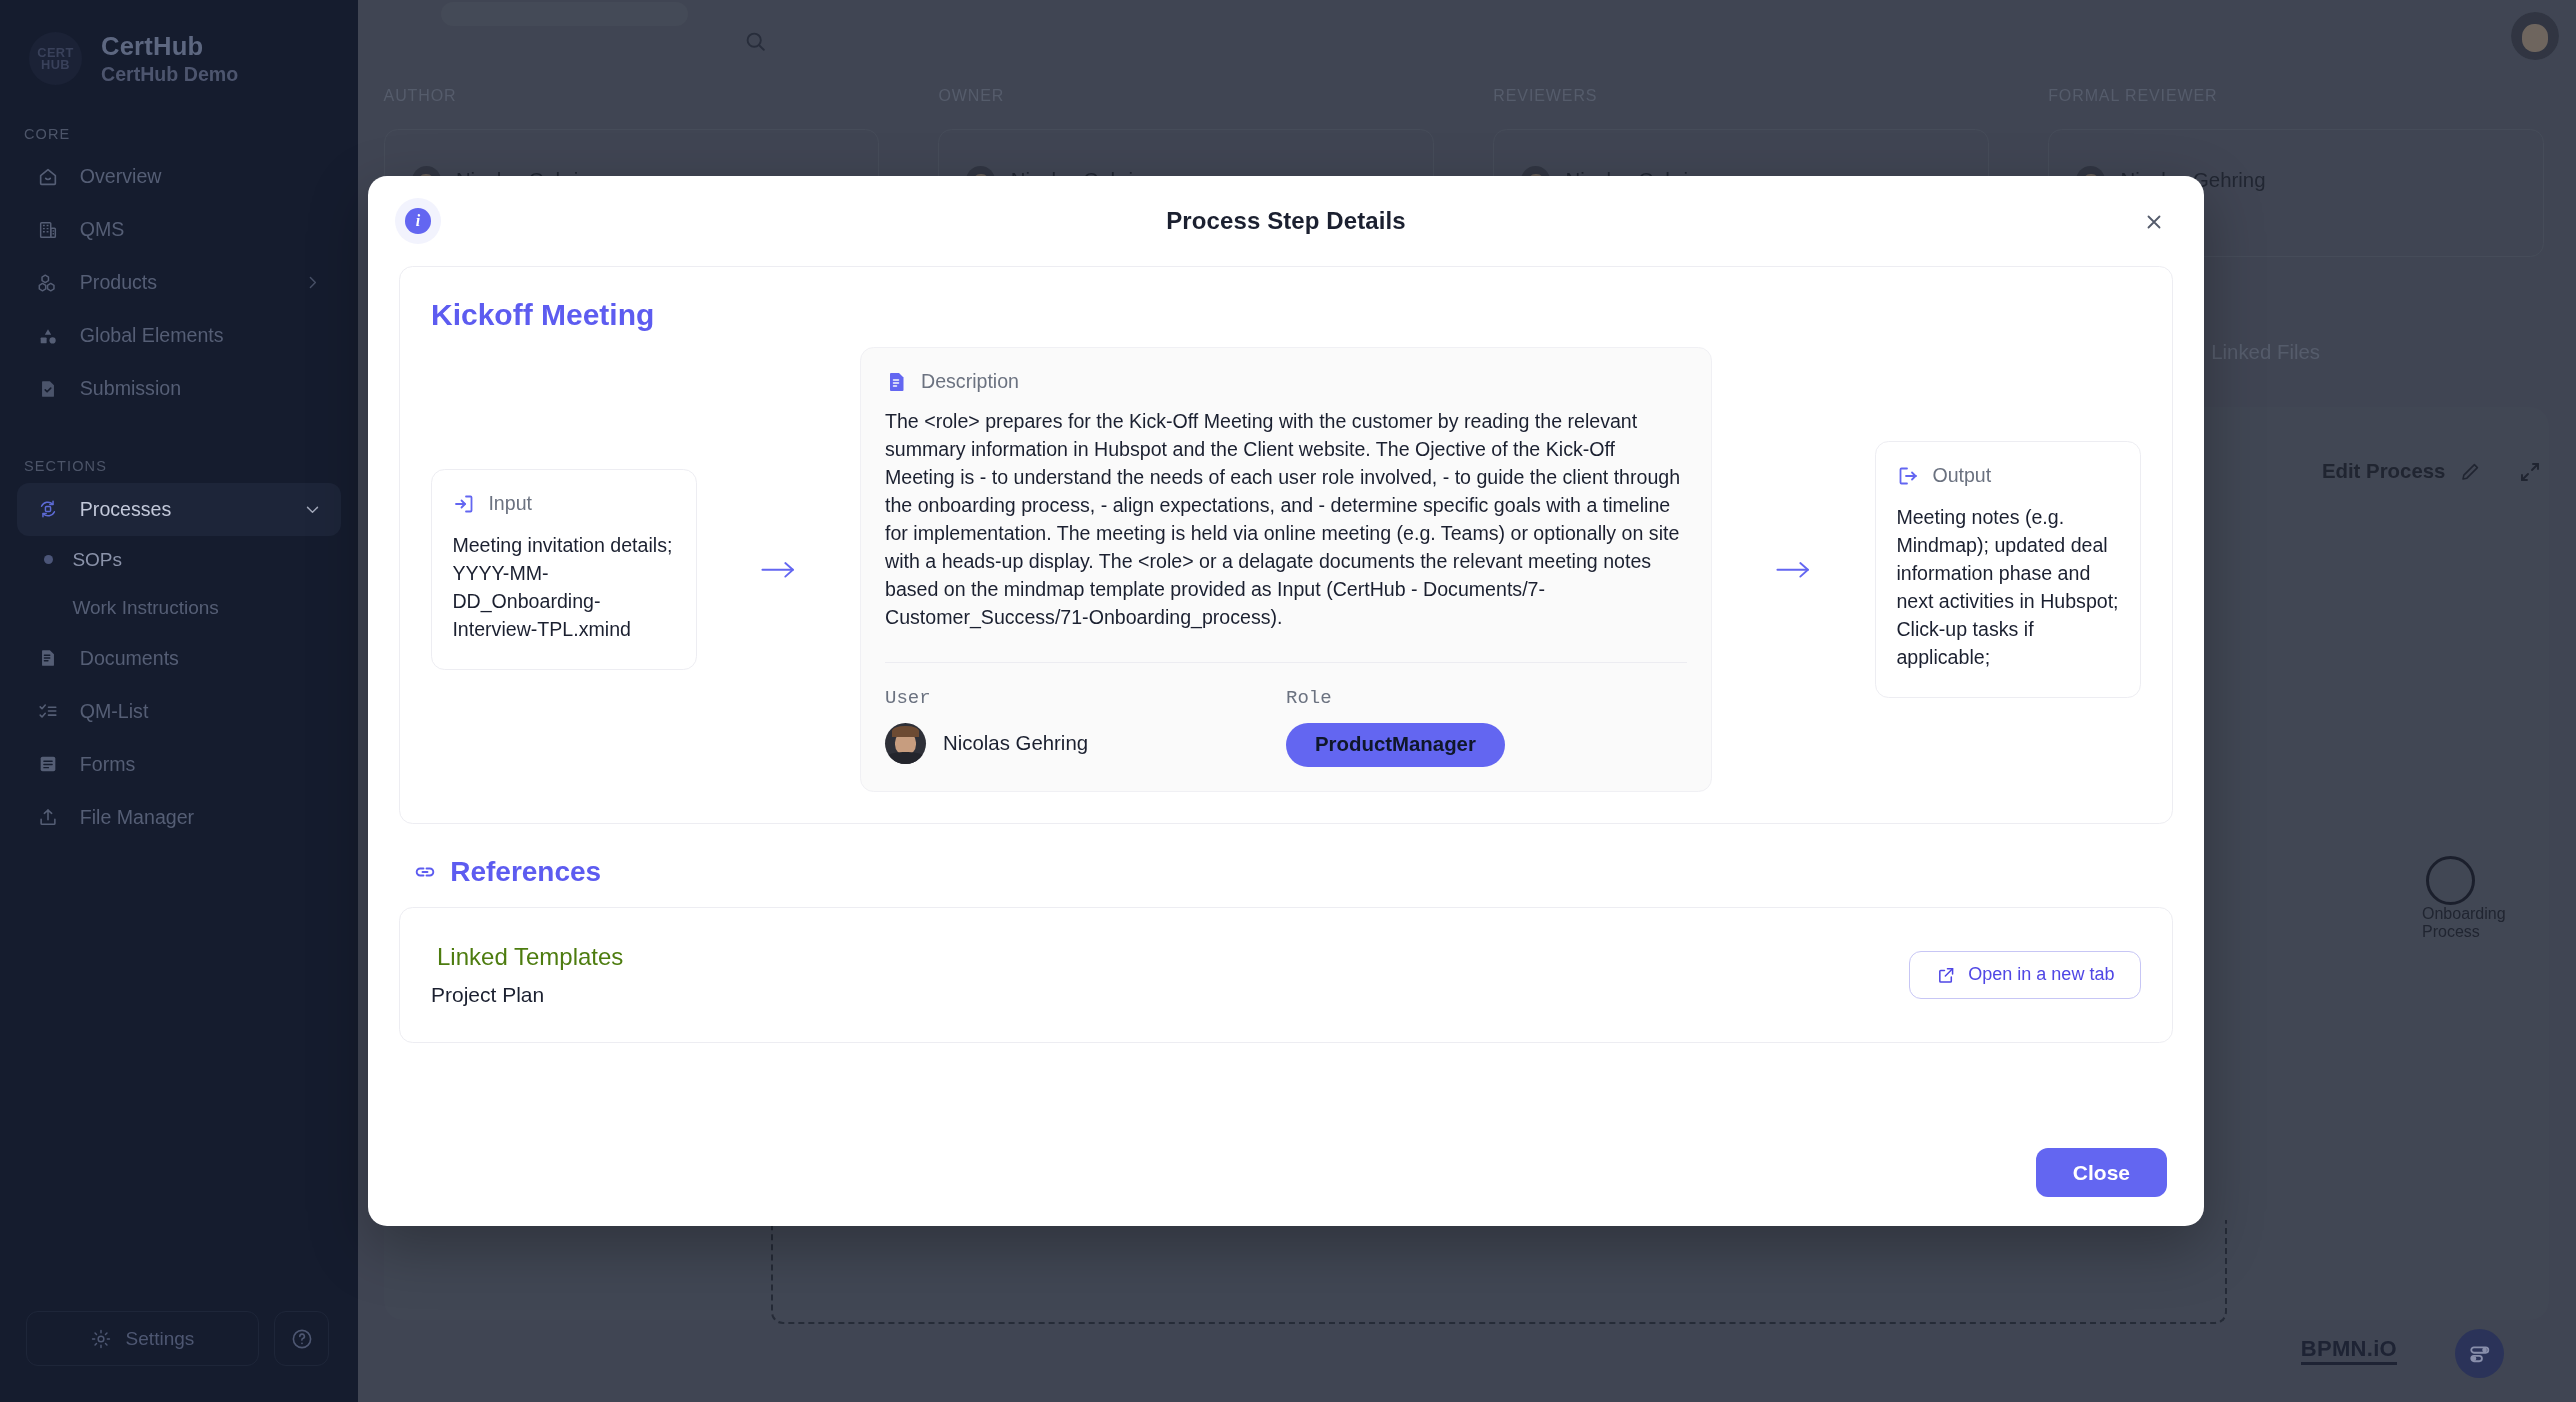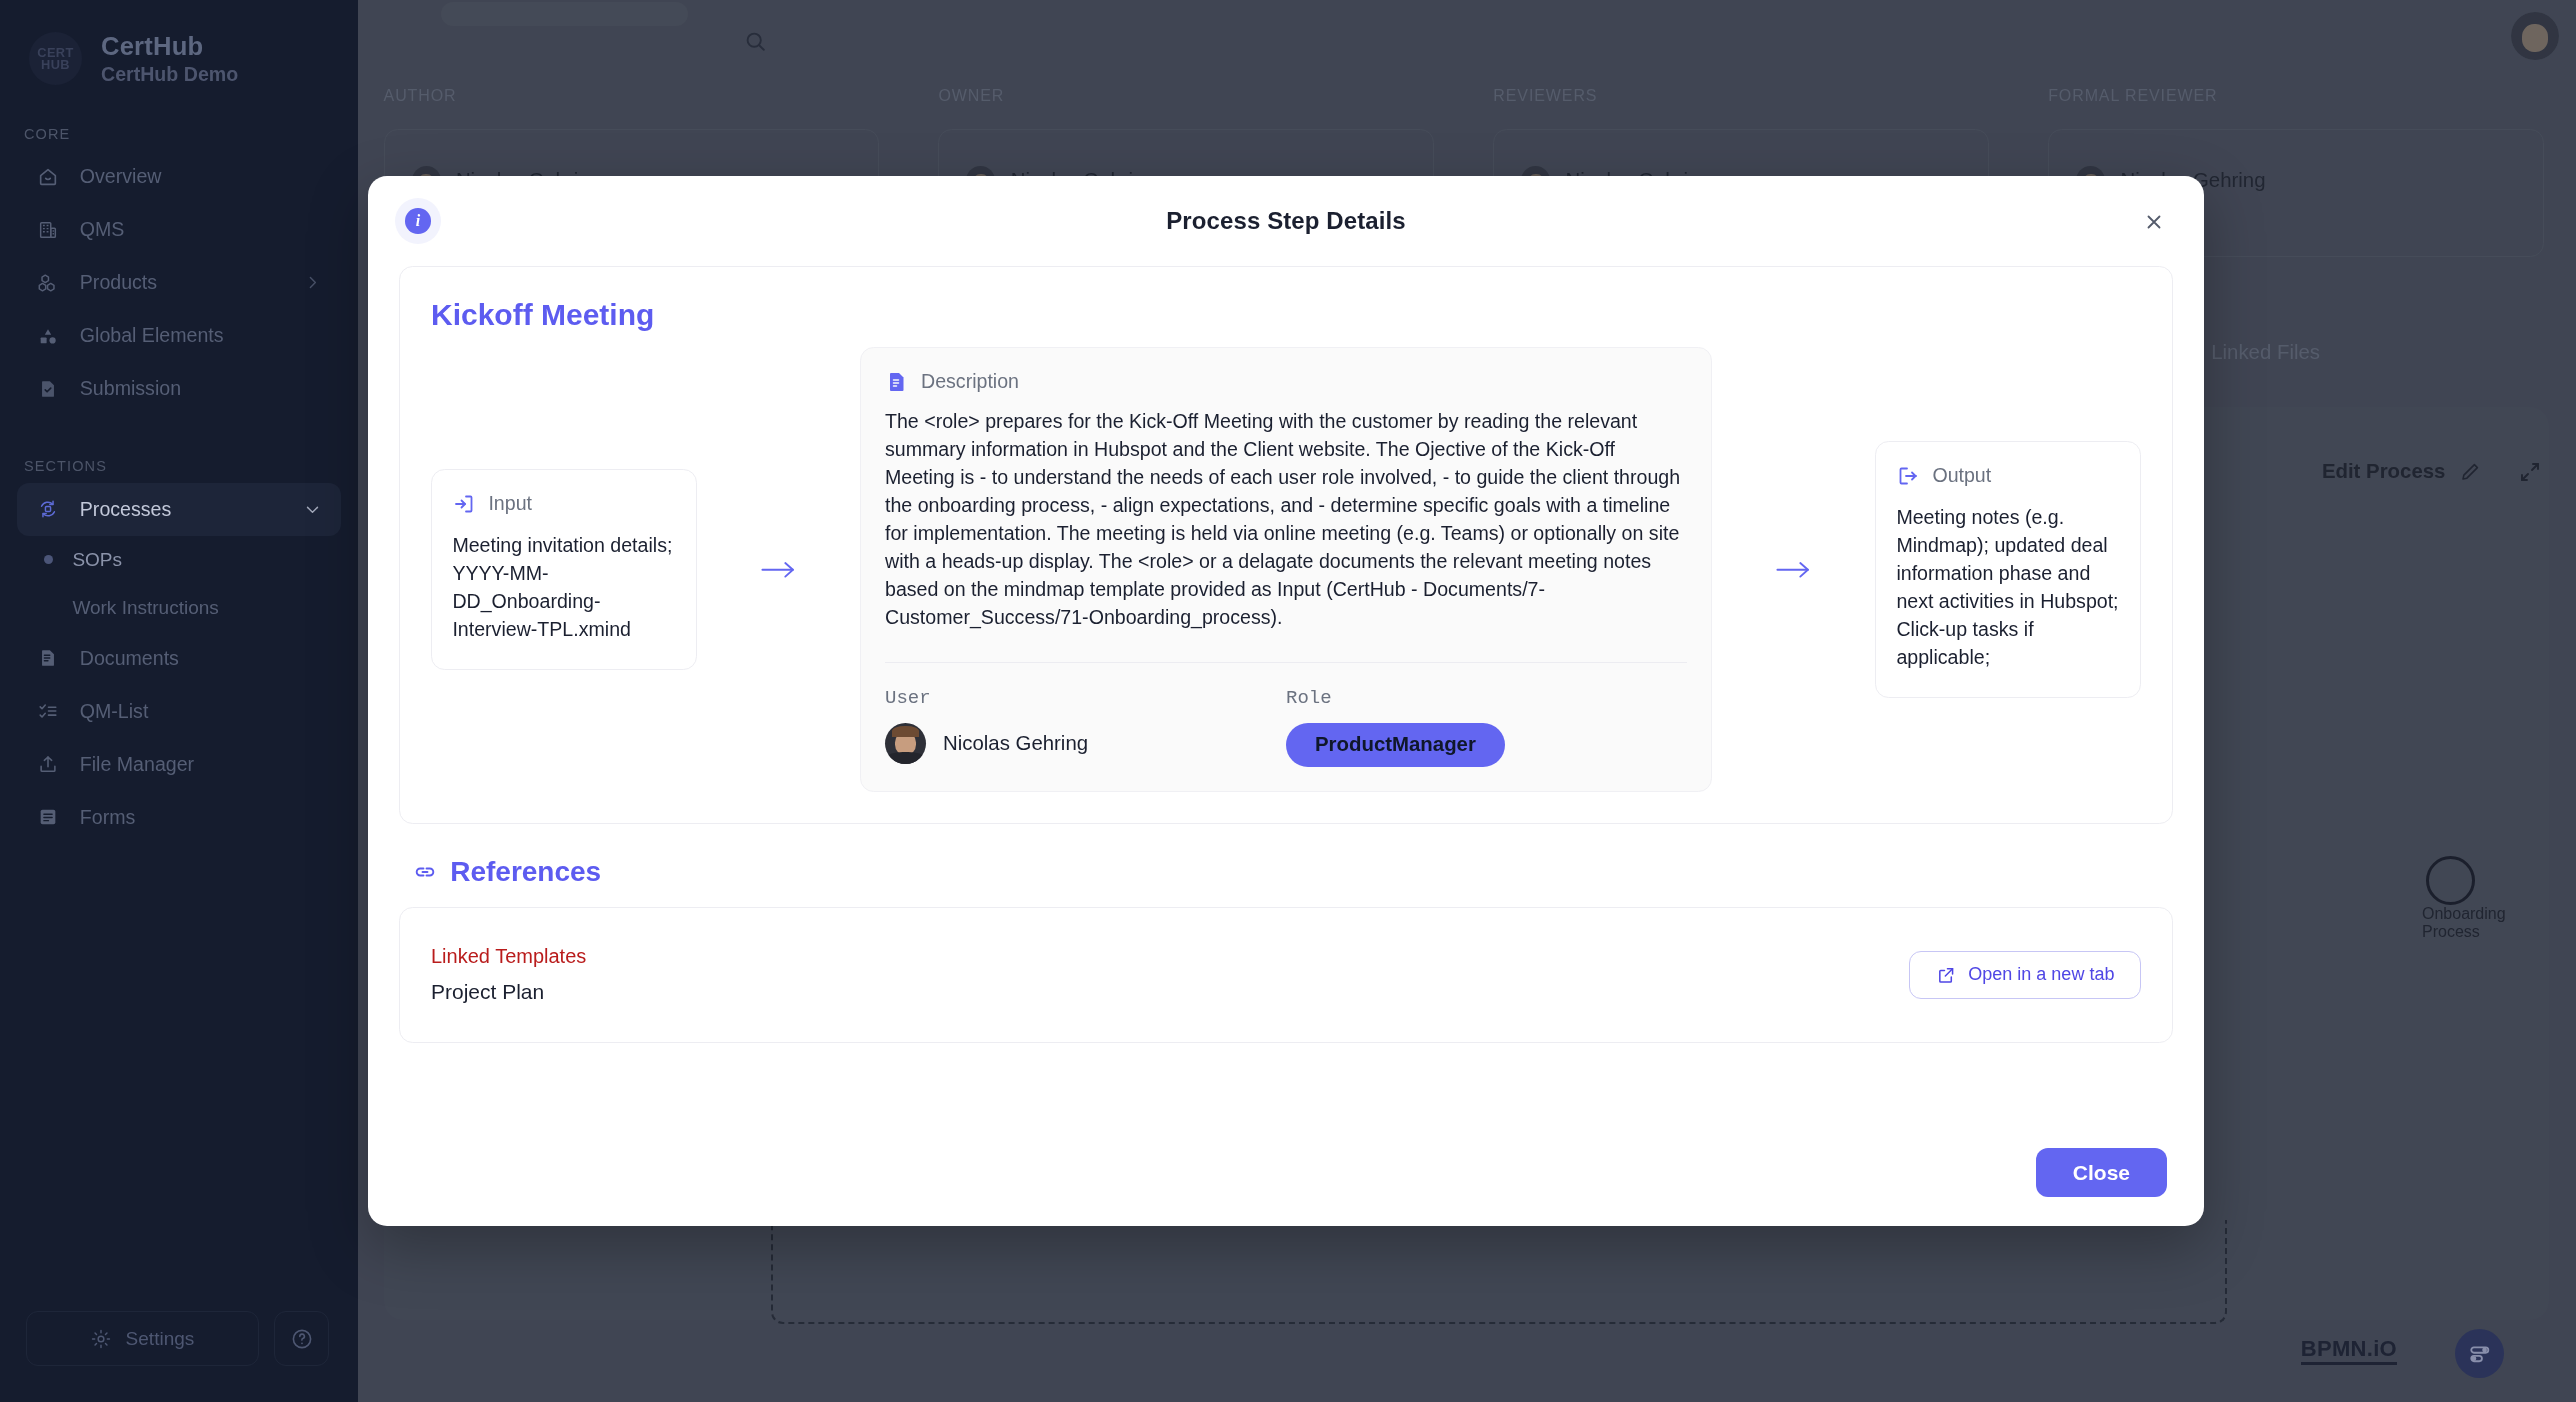--- a/index.html
+++ b/index.html
@@ -238,21 +238,21 @@
   .refs-head { display: flex; align-items: center; gap: 13.6px; margin: 32px 0 19px 13.6px; }
   .refs-head svg { width: 24px; height: 24px; display:block; color:#5d5cf0; }
   .refs-title { font-size: 28px; font-weight: 700; color: #5d5cf0; }
 
   .refs-card {
     border: 0.9px solid #ededf2; border-radius: 13.6px;
     padding: 25.6px 31px; display: flex; align-items: center;
     min-height: 136px;
   }
   .refs-left { flex: 1 1 auto; }
-  .refs-sub { font-size: 20px; color: #b91c1c; margin-bottom: 12px; }
+  .refs-sub { font-size: 24px; color: #4d7c0f; margin-bottom: 12px; margin-left: 6px; }
   .refs-val { font-size: 21px; color: #1b2030; }
   .open-tab-btn {
     display: inline-flex; align-items: center; gap: 12px;
     height: 48px; padding: 0 25.6px; border-radius: 12px;
     border: 0.9px solid #c7c6f5; background: #fff; color: #4f46e5;
     font-size: 18px; cursor: pointer;
   }
   .open-tab-btn svg { width: 20.4px; height: 20.4px; display:block; }
 
   .modal-footer {
@@ -389,37 +389,37 @@
             <path d="m3.5 7.5 2 2 3.5-4"></path>
             <path d="m3.5 16.5 2 2 3.5-4"></path>
             <path d="M12.5 8h8M12.5 12h8M12.5 16.5h8"></path>
           </svg>
       </span>
       <span>QM-List</span>
     </div>
 
     <div class="nav-item">
       <span class="ico">
+        <svg viewBox="0 0 24 24" fill="currentColor">
+            <rect x="4" y="4" width="16" height="16" rx="2"></rect>
+            <path d="M7.5 9h9M7.5 12.5h9M7.5 16h5" stroke="#151c2e" stroke-width="1.5" stroke-linecap="round"></path>
+          </svg>
+      </span>
+      <span>Forms</span>
+    </div>
+
+    <div class="nav-item">
+      <span class="ico">
         <svg viewBox="0 0 24 24" fill="none" stroke="currentColor" stroke-width="1.7" stroke-linecap="round" stroke-linejoin="round">
             <path d="M12 15V4.5"></path>
             <path d="m8 8 4-3.5L16 8"></path>
             <path d="M4.5 14.5V19a1 1 0 0 0 1 1h13a1 1 0 0 0 1-1v-4.5"></path>
           </svg>
       </span>
       <span>File Manager</span>
-    </div>
-
-    <div class="nav-item">
-      <span class="ico">
-        <svg viewBox="0 0 24 24" fill="currentColor">
-            <rect x="4" y="4" width="16" height="16" rx="2"></rect>
-            <path d="M7.5 9h9M7.5 12.5h9M7.5 16h5" stroke="#151c2e" stroke-width="1.5" stroke-linecap="round"></path>
-          </svg>
-      </span>
-      <span>Forms</span>
     </div>
 
     <div class="sidebar-spacer"></div>
 
     <div class="sidebar-footer">
       <div class="settings-btn">
         <span>
           <svg viewBox="0 0 24 24" fill="none" stroke="currentColor" stroke-width="1.6">
               <circle cx="12" cy="12" r="3.1"></circle>
               <path d="M12 2.8v2.3M12 18.9v2.3M21.2 12h-2.3M5.1 12H2.8M18.5 5.5l-1.6 1.6M7.1 16.9l-1.6 1.6M18.5 18.5l-1.6-1.6M7.1 7.1 5.5 5.5" stroke-linecap="round"></path>

